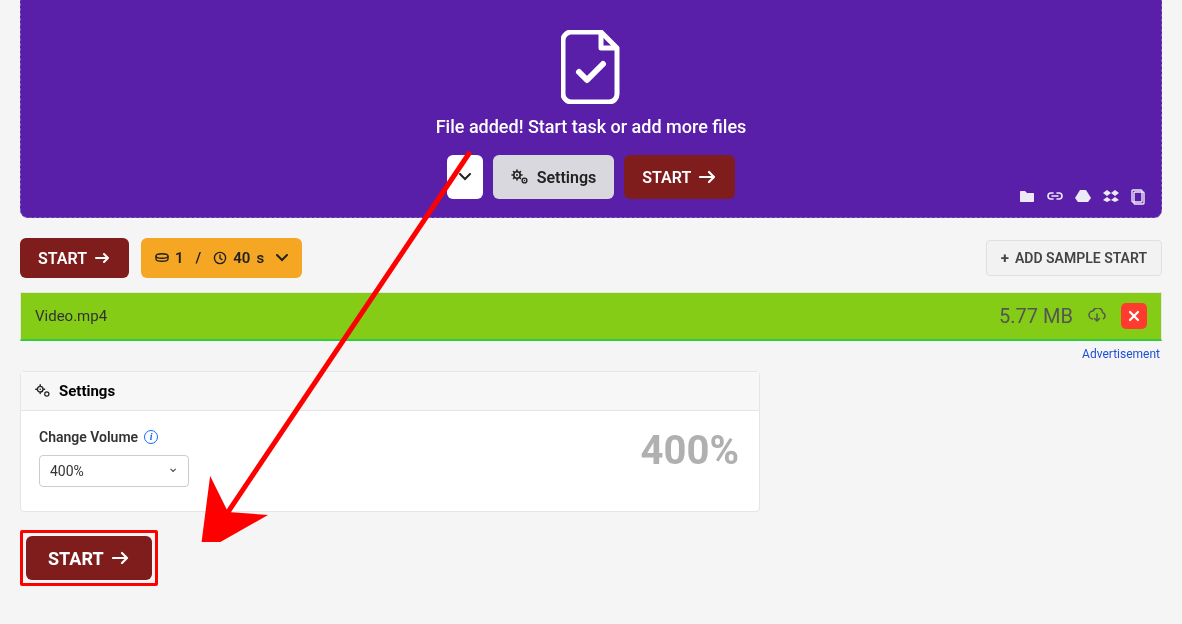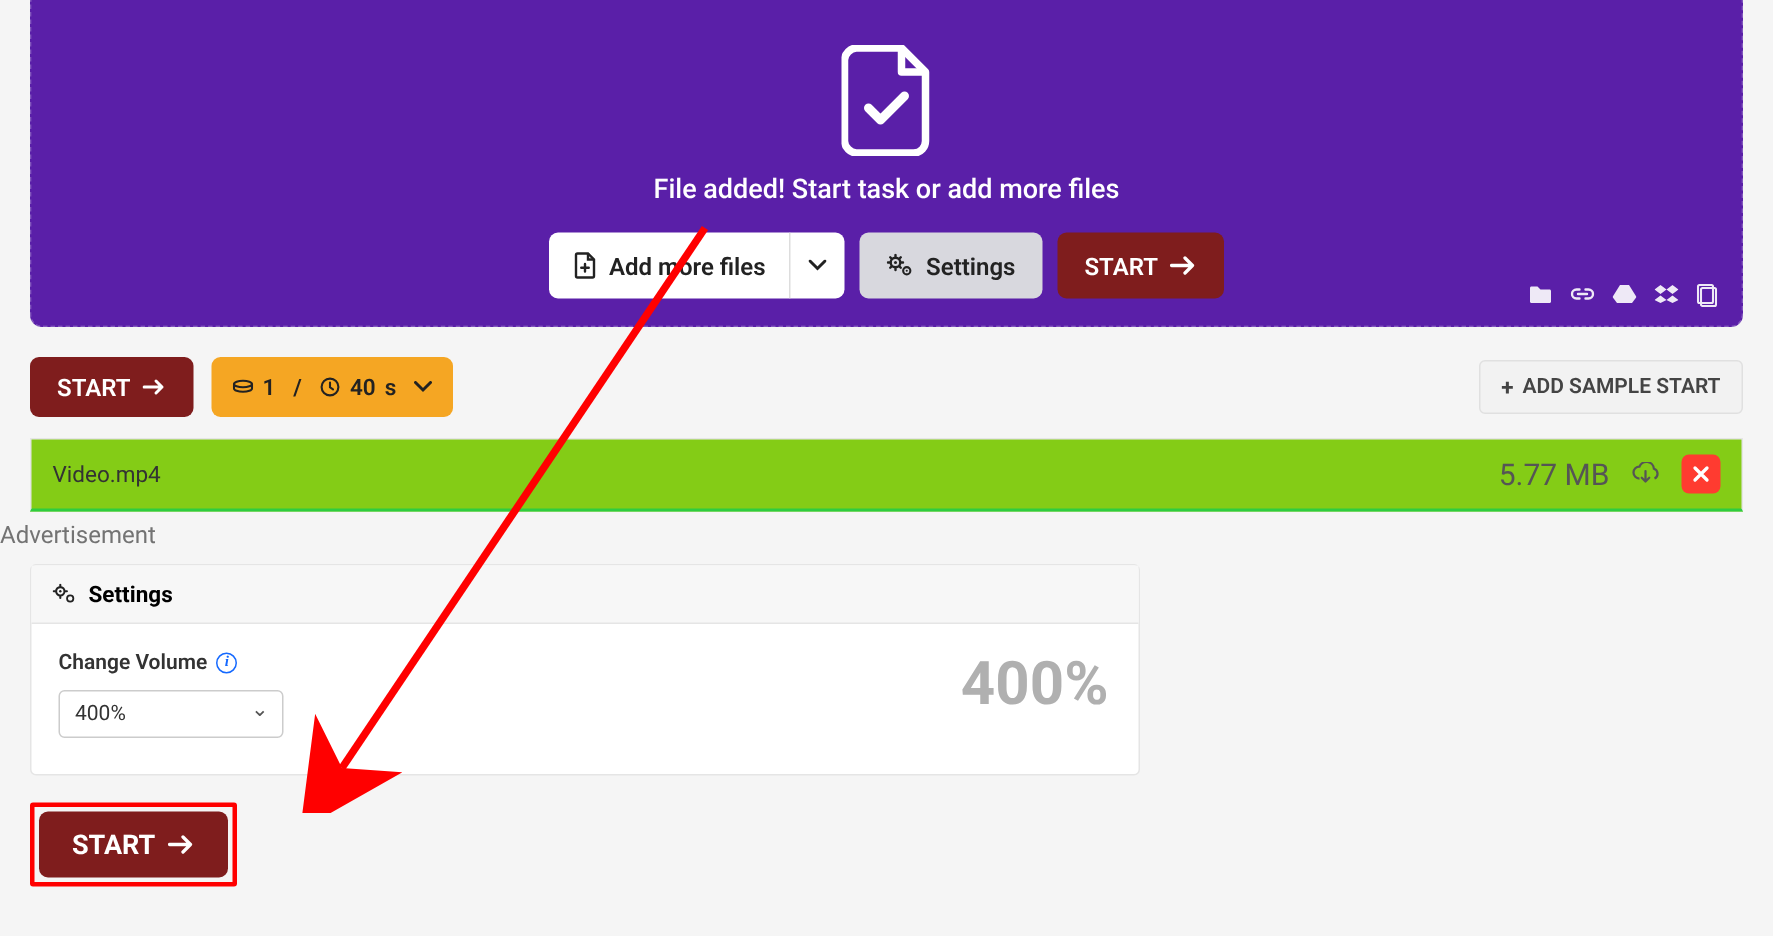--- a/index.html
+++ b/index.html
@@ -34,21 +34,21 @@
   .toolbar-row { display: flex; align-items: center; padding: 20px 20px 14px; gap: 12px; }
   .toolbar-row .spacer { flex: 1; }
   .add-sample { background: #f2f2f2; border: 1px solid #e0e0e0; color: #444; border-radius: 4px; font-size: 14px; font-weight: 600; padding: 8px 14px; cursor: pointer; display: inline-flex; align-items: center; gap: 6px; }
 
   .file-row { margin: 0 20px; background: #84cc16; border: 1px solid #e5e5e5; border-bottom: 2px solid #2ecc40; display: flex; align-items: center; padding: 10px 14px; font-size: 15px; }
   .file-row .fname { flex: 1; color: #333; }
   .file-row .fsize { color: #555; margin-right: 14px; font-size: 20px; }
   .file-row .dl-icon { color: #666; margin-right: 14px; font-size: 16px; cursor: pointer; }
   .file-row .del { background: #ff3b30; color: #fff; border-radius: 5px; width: 26px; height: 26px; display: inline-flex; align-items: center; justify-content: center; font-weight: 700; cursor: pointer; }
 
-  .ad-label { color: #737373; font-size: 16px; padding: 6px 22px 0 0; }
+  .ad-label { text-align: right; color: #1d4ed8; font-size: 12px; padding: 6px 22px 0 0; }
 
   .lower-wrap { display: flex; gap: 20px; padding: 10px 20px 0; }
   .settings-panel { width: 740px; border: 1px solid #e5e5e5; background: #fff; border-radius: 4px; }
   .settings-header { background: #f7f7f7; border-bottom: 1px solid #e5e5e5; padding: 10px 14px; font-weight: 700; font-size: 15px; display: flex; align-items: center; gap: 8px; }
   .settings-body { padding: 18px 18px 24px; }
   .setting-label { font-weight: 600; color: #333; font-size: 14px; margin-bottom: 10px; display: flex; align-items: center; gap: 6px; }
   .info-icon { color: #1569ff; border: 1.5px solid #1569ff; border-radius: 50%; width: 14px; height: 14px; display: inline-flex; align-items: center; justify-content: center; font-size: 10px; font-family: Georgia, serif; font-style: italic; line-height: 1; }
   .select-box { width: 150px; height: 32px; border: 1px solid #ccc; border-radius: 4px; padding: 0 28px 0 10px; font-size: 14px; color: #333; background: #fff; appearance: none; position: relative; cursor: pointer; }
   .select-wrap { position: relative; display: inline-block; }
   .select-wrap::after { content: "⌄"; position: absolute; right: 10px; top: 4px; color: #555; pointer-events: none; font-size: 14px; }
@@ -71,30 +71,20 @@
     <div class="file-icon">
       <svg width="60" height="74" viewBox="0 0 60 74" fill="none" style="margin:0 auto;">
         <path d="M10 2h30l16 16v46c0 4-3 8-8 8H10c-4 0-8-4-8-8V10c0-4 4-8 8-8z" stroke="#fff" stroke-width="5" fill="none" stroke-linejoin="round"></path>
         <path d="M40 2v16h16" stroke="#fff" stroke-width="5" fill="none" stroke-linejoin="round"></path>
         <path d="M18 42l8 8 16-16" stroke="#fff" stroke-width="6" fill="none" stroke-linecap="round" stroke-linejoin="round"></path>
       </svg>
     </div>
     <div class="hero-text">File added! Start task or add more files</div>
     <div class="hero-buttons">
       <div class="btn-white-split">
-        <div class="main">
-          <span>
-            <svg width="16" height="18" viewBox="0 0 16 18">
-                <path d="M3 1h7l4 4v11c0 .6-.4 1-1 1H3c-.6 0-1-.4-1-1V2c0-.6.4-1 1-1z" fill="none" stroke="#222" stroke-width="1.6"></path>
-                <path d="M10 1v4h4" fill="none" stroke="#222" stroke-width="1.6"></path>
-                <path d="M8 8v5M5.5 10.5h5" stroke="#222" stroke-width="1.6" stroke-linecap="round"></path>
-              </svg>
-          </span>
-          <span>Add more files</span>
-        </div>
         <div class="caret">
           <svg width="12" height="8" viewBox="0 0 12 8">
               <path d="M1 1l5 5 5-5" stroke="#222" stroke-width="2" fill="none" stroke-linecap="round"></path>
             </svg>
         </div>
       </div>
       <button class="btn btn-grey">
         <span>
           <svg width="18" height="16" viewBox="0 0 18 16">
               <circle cx="6" cy="6" r="3.2" fill="none" stroke="#222" stroke-width="1.6"></circle>

